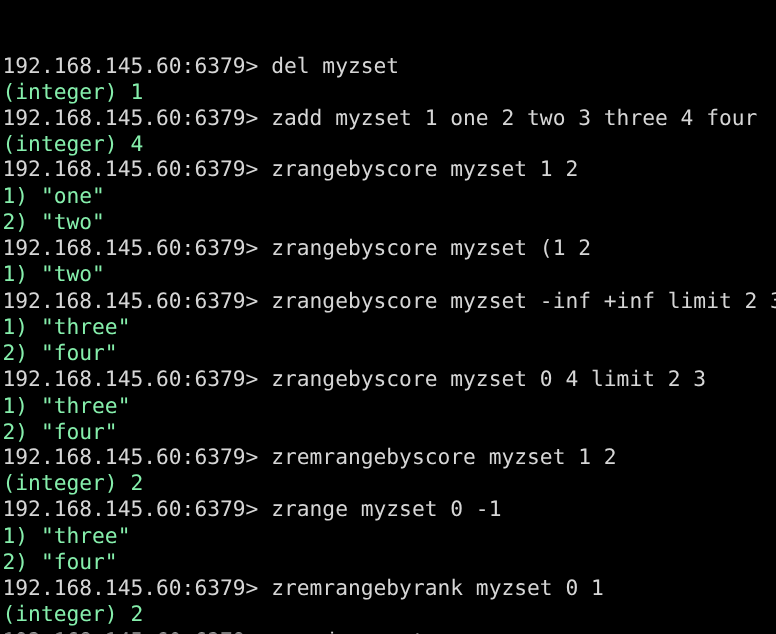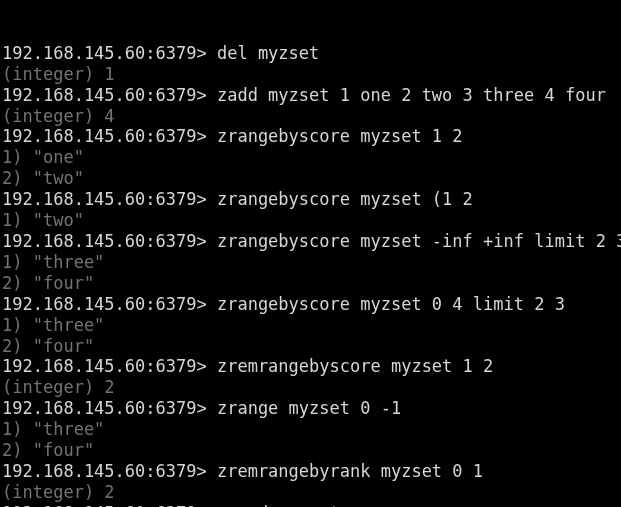--- a/index.html
+++ b/index.html
@@ -34,21 +34,21 @@
     white-space: pre;
     display: block;
   }
   .prompt {
     color: #d6d6d6;
   }
   .cmd {
     color: #d6d6d6;
   }
   .reply {
-    color: #737373;
+    color: #86efac;
   }
 </style>
 </head>
 <body>
 
 <div id="terminal">
   <div id="terminal-output"><div class="line"><span class="prompt">192.168.145.60:6379&gt; </span><span class="cmd">del myzset</span></div><div class="line"><span class="reply">(integer) 1</span></div><div class="line"><span class="prompt">192.168.145.60:6379&gt; </span><span class="cmd">zadd myzset 1 one 2 two 3 three 4 four</span></div><div class="line"><span class="reply">(integer) 4</span></div><div class="line"><span class="prompt">192.168.145.60:6379&gt; </span><span class="cmd">zrangebyscore myzset 1 2</span></div><div class="line"><span class="reply">1) "one"</span></div><div class="line"><span class="reply">2) "two"</span></div><div class="line"><span class="prompt">192.168.145.60:6379&gt; </span><span class="cmd">zrangebyscore myzset (1 2</span></div><div class="line"><span class="reply">1) "two"</span></div><div class="line"><span class="prompt">192.168.145.60:6379&gt; </span><span class="cmd">zrangebyscore myzset -inf +inf limit 2 3</span></div><div class="line"><span class="reply">1) "three"</span></div><div class="line"><span class="reply">2) "four"</span></div><div class="line"><span class="prompt">192.168.145.60:6379&gt; </span><span class="cmd">zrangebyscore myzset 0 4 limit 2 3</span></div><div class="line"><span class="reply">1) "three"</span></div><div class="line"><span class="reply">2) "four"</span></div><div class="line"><span class="prompt">192.168.145.60:6379&gt; </span><span class="cmd">zremrangebyscore myzset 1 2</span></div><div class="line"><span class="reply">(integer) 2</span></div><div class="line"><span class="prompt">192.168.145.60:6379&gt; </span><span class="cmd">zrange myzset 0 -1</span></div><div class="line"><span class="reply">1) "three"</span></div><div class="line"><span class="reply">2) "four"</span></div><div class="line"><span class="prompt">192.168.145.60:6379&gt; </span><span class="cmd">zremrangebyrank myzset 0 1</span></div><div class="line"><span class="reply">(integer) 2</span></div><div class="line"><span class="prompt">192.168.145.60:6379&gt; </span><span class="cmd">zcard myzset</span></div></div>
 </div>
 
 </body></html>

